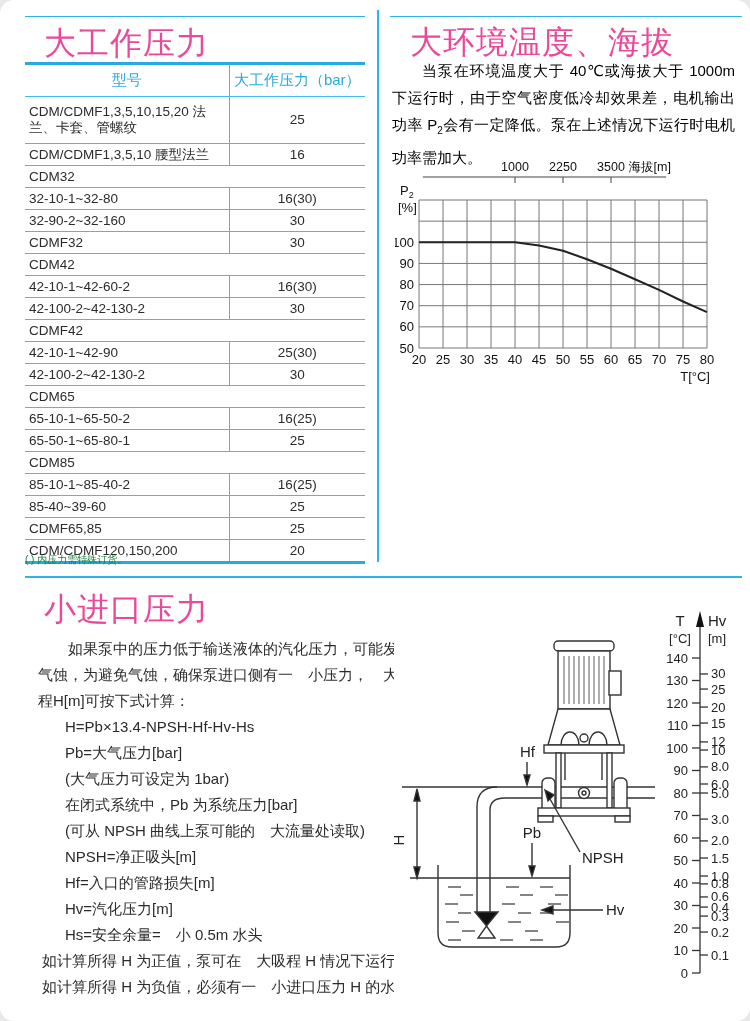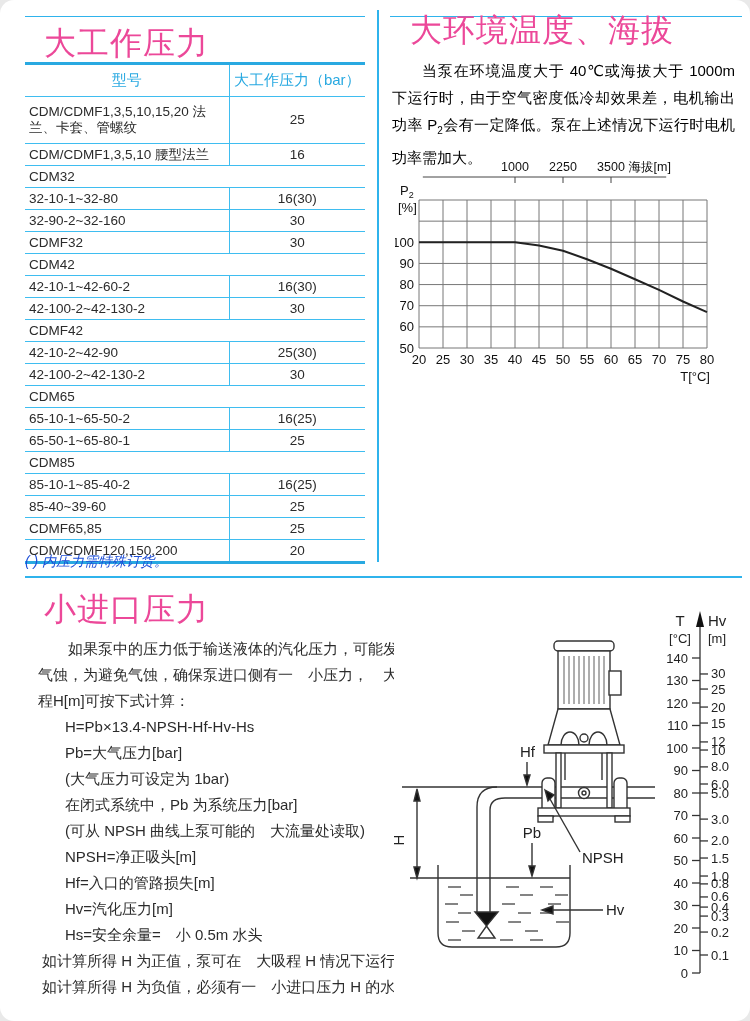--- a/index.html
+++ b/index.html
@@ -14,21 +14,21 @@
   table.spec{border-collapse:collapse;width:340px;table-layout:fixed;
              border-top:3px solid #29a9e1;border-bottom:3px solid #29a9e1;}
   table.spec th{color:#29a9e1;font-weight:normal;font-size:15px;height:29px;
                 border-bottom:1px solid #3fbdf0;text-align:center;}
   table.spec th:first-child{border-right:1px solid #3fbdf0;}
   table.spec td{font-size:13.5px;height:19px;line-height:16px;color:#2b2b2b;
                 border-top:1px solid #3fbdf0;padding:1px 0;}
   table.spec td.model{text-align:left;padding-left:4px;}
   table.spec td.val{text-align:center;border-left:1px solid #3fbdf0;}
   table.spec tr.section td{border-left:none;margin-left:28px;}
-  .footnote{font-size:14px;color:#1d4ed8;font-style:italic;}
+  .footnote{font-size:10px;color:#15803d;}
   
   .para{font-size:15px;line-height:27px;text-align:justify;text-indent:30px;color:#000000;}
   sub.p2{font-size:10px;}
   
   .lines{font-size:15px;line-height:26px;color:#2b2b2b;white-space:nowrap;overflow:hidden;}
   .lines .first{text-indent:30px;}
   .lines .formula{padding-left:27px;}
   .lines .note{padding-left:4px;}
   svg text{font-family:"Liberation Sans","DejaVu Sans",sans-serif;}
 </style>
@@ -83,21 +83,21 @@
           <td class="val">16(30)</td>
         </tr>
         <tr>
           <td class="model">42-100-2~42-130-2</td>
           <td class="val">30</td>
         </tr>
         <tr class="section">
           <td colspan="2" class="model">CDMF42</td>
         </tr>
         <tr>
-          <td class="model">42-10-2~42-90</td>
+          <td class="model">42-10-1~42-90</td>
           <td class="val">25(30)</td>
         </tr>
         <tr>
           <td class="model">42-100-2~42-130-2</td>
           <td class="val">30</td>
         </tr>
         <tr class="section">
           <td colspan="2" class="model">CDM65</td>
         </tr>
         <tr>
@@ -128,21 +128,21 @@
           <td class="val">20</td>
         </tr>
       </tbody>
   </table>
 
   <div class="abs footnote" style="left:25px;top:553px;">( ) 内压力需特殊订货。</div>
 
   <div class="abs vline" style="left:377px;top:10px;height:552px;"></div>
 
   <div class="abs accent-line" style="left:390px;top:16px;width:352px;height:1px;"></div>
-  <div class="abs sec-title" style="left:410px;top:9px;">大环境温度、海拔</div>
+  <div class="abs sec-title" style="left:410px;top:21px;">大环境温度、海拔</div>
 
   <div class="abs para" style="left:392px;top:57px;width:343px;">
     <span>当泵在环境温度大于 40℃或海拔大于 1000m 下运行时，由于空气密度低冷却效果差，电机输出功率 P</span><sub class="p2">2</sub><span>会有一定降低。泵在上述情况下运行时电机功率需加大。</span>
   </div>
 
   <div class="abs" style="left:395px;top:155px;width:340px;height:230px;" id="chart-holder"><svg width="340" height="230" viewBox="0 0 340 230">
         <g stroke="#777777" stroke-width="1">
           <line x1="24" y1="45" x2="24" y2="193"></line>
           <line x1="48" y1="45" x2="48" y2="193"></line>
           <line x1="72" y1="45" x2="72" y2="193"></line>

